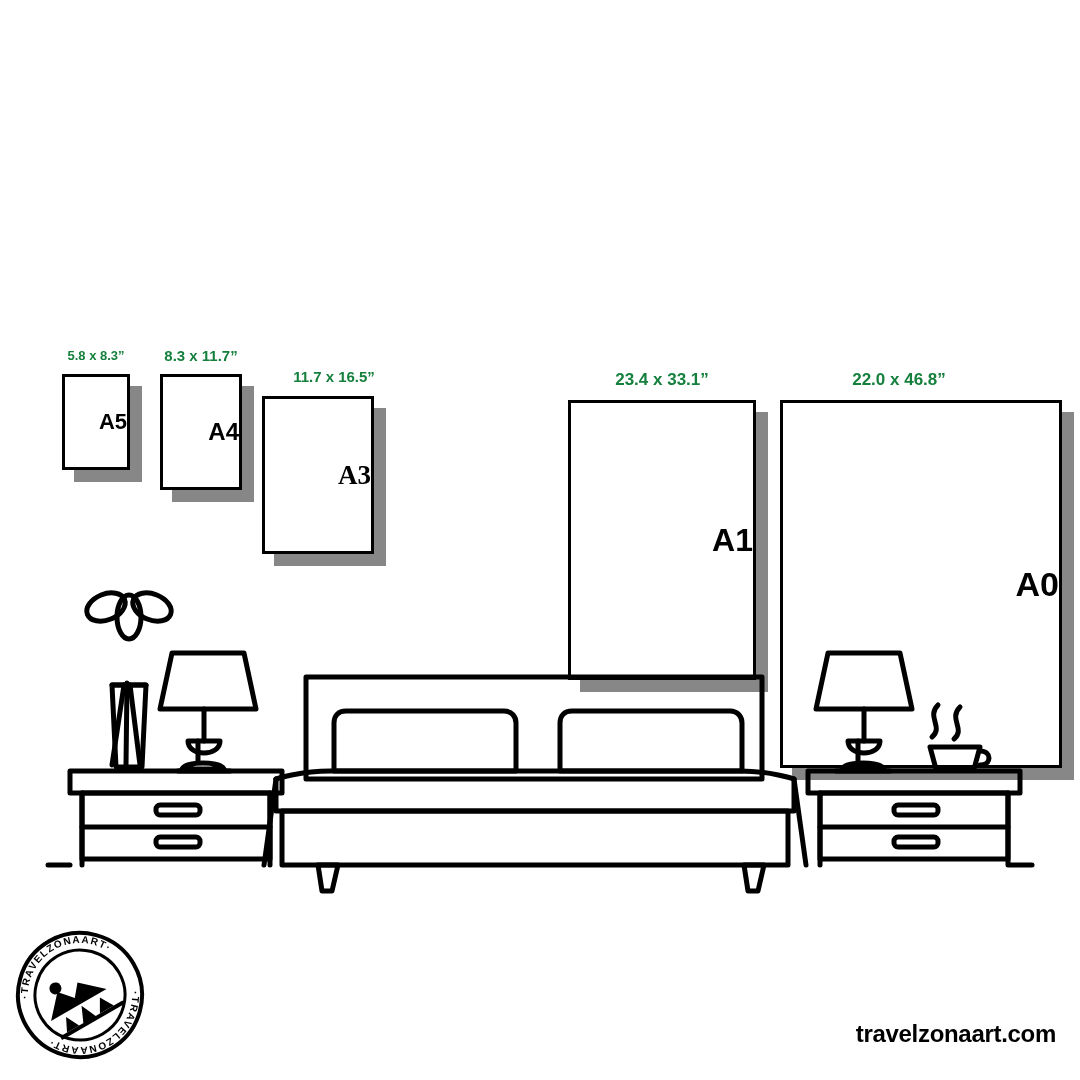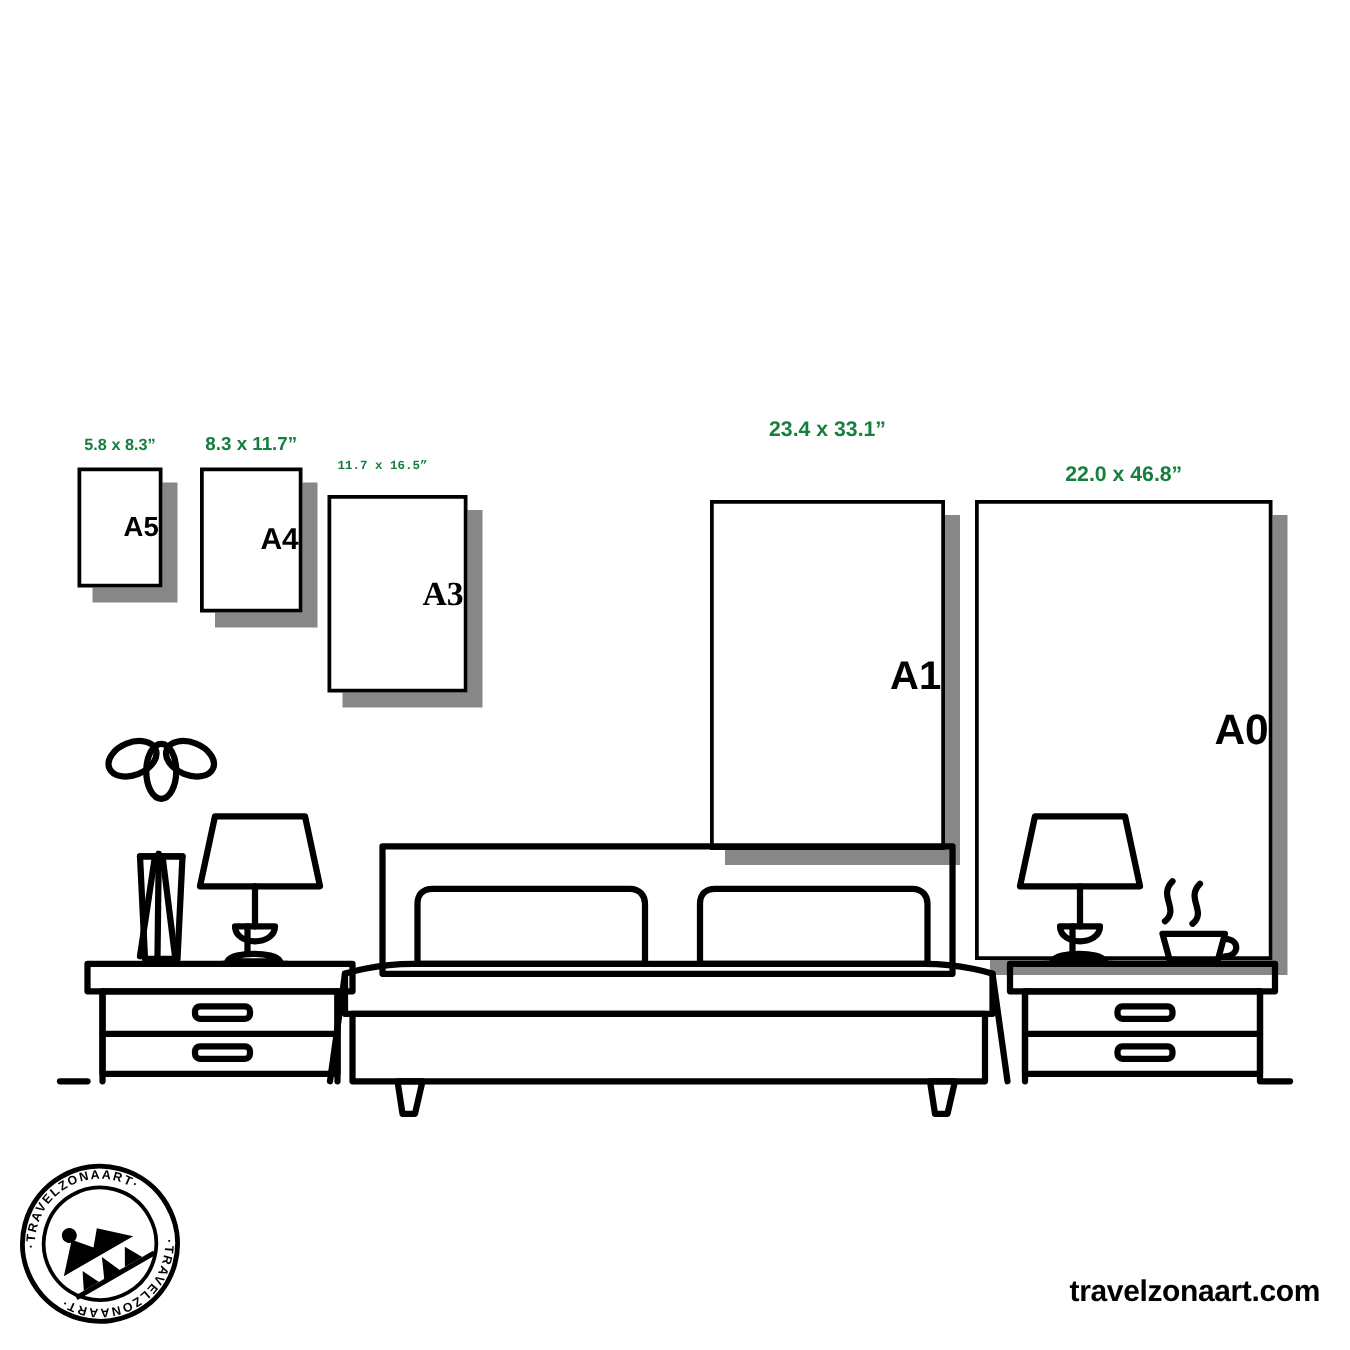--- a/index.html
+++ b/index.html
@@ -116,43 +116,43 @@
       <div class="size-label" style="top:-27px; left:41px; font-size:15px;">8.3 x 11.7”</div>
       <div class="frame-wrap" style="width:82px; height:116px; position:relative;">
         <div class="frame-shadow"></div>
         <div class="frame">
           <span class="frame-name" style="font-size:24px;">A4</span>
         </div>
       </div>
     </div>
 
     <div class="size-group" style="left:262px; bottom:36px;">
-      <div class="size-label" style="top:-28px; left:44px; font-size:10px;font-family:Liberation Mono, monospace;">11.7 x 16.5”</div>
+      <div class="size-label" style="top:-28px; left:72px; font-size:15px;">11.7 x 16.5”</div>
       <div class="frame-wrap" style="width:112px; height:158px; position:relative;font-family:Liberation Serif, serif;">
         <div class="frame-shadow"></div>
         <div class="frame">
           <span class="frame-name" style="font-size:27px;">A3</span>
         </div>
       </div>
     </div>
 
 
     <div class="size-group" style="left:568px; bottom:-90px;">
       <div class="size-label" style="top:-30px; left:94px; font-size:17px;">23.4 x 33.1”</div>
-      <div class="frame-wrap" style="width:188px; height:280px; position:relative;margin-top:36px;">
+      <div class="frame-wrap" style="width:188px; height:280px; position:relative;">
         <div class="frame-shadow"></div>
         <div class="frame">
           <span class="frame-name" style="font-size:32px;">A1</span>
         </div>
       </div>
     </div>
 
     <div class="size-group" style="left:780px; bottom:-178px;">
       <div class="size-label" style="top:-30px; left:119px; font-size:17px;">22.0 x 46.8”</div>
-      <div class="frame-wrap" style="width:238px; height:368px; position:relative;text-decoration:underline;">
+      <div class="frame-wrap" style="width:282px; height:368px; position:relative;text-decoration:underline;">
         <div class="frame-shadow"></div>
         <div class="frame">
           <span class="frame-name" style="font-size:34px;">A0</span>
         </div>
       </div>
     </div>
 
   </div>
 
   <div id="bedroom">

